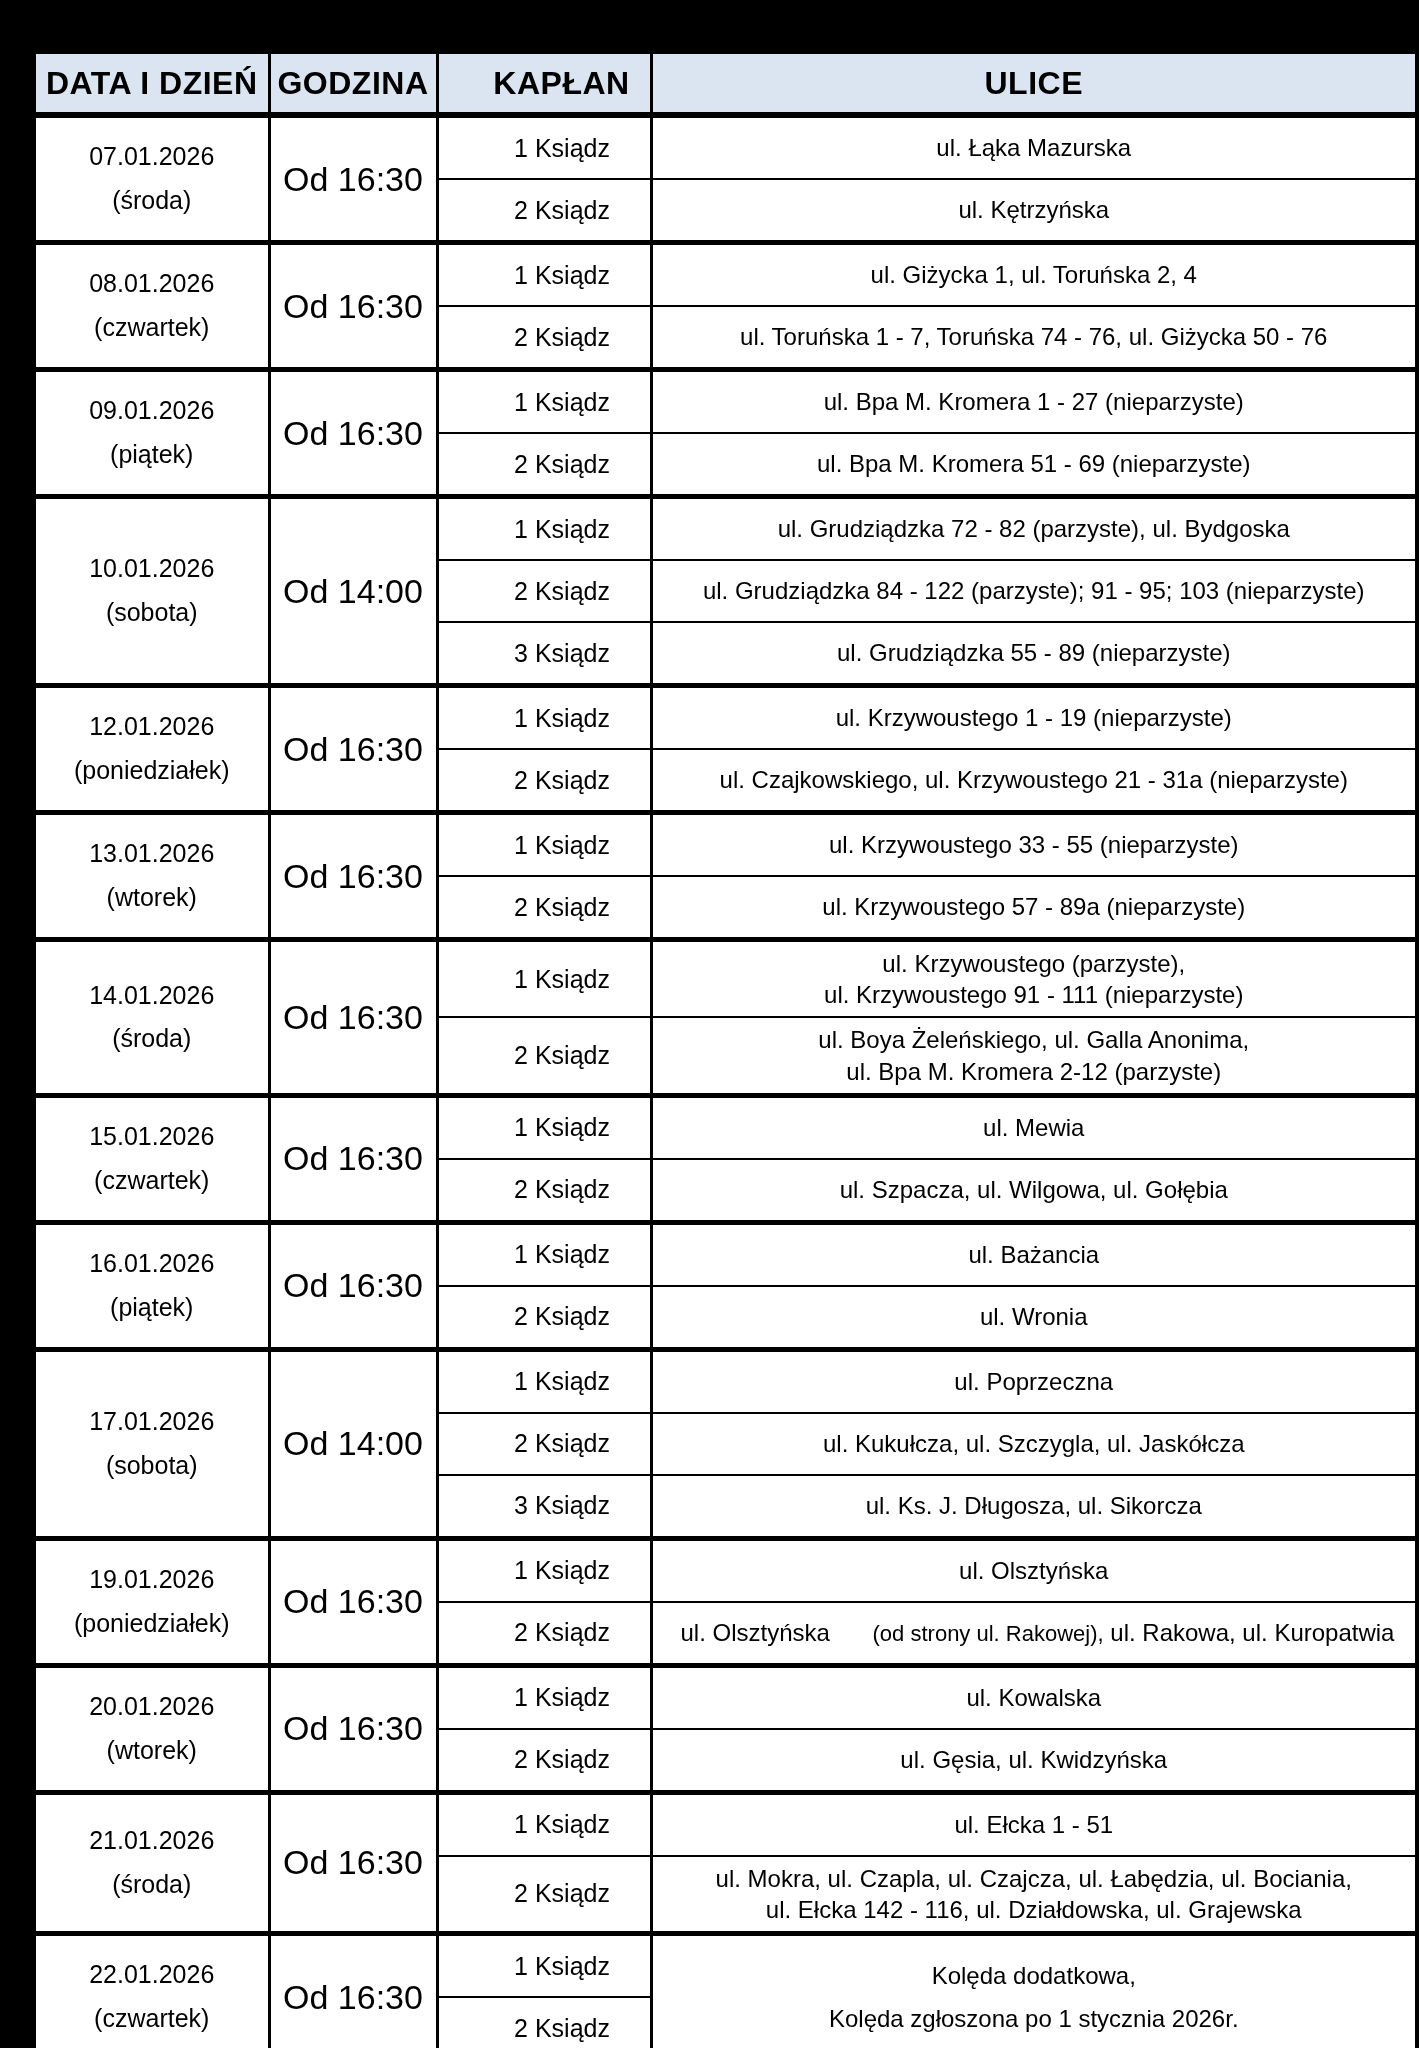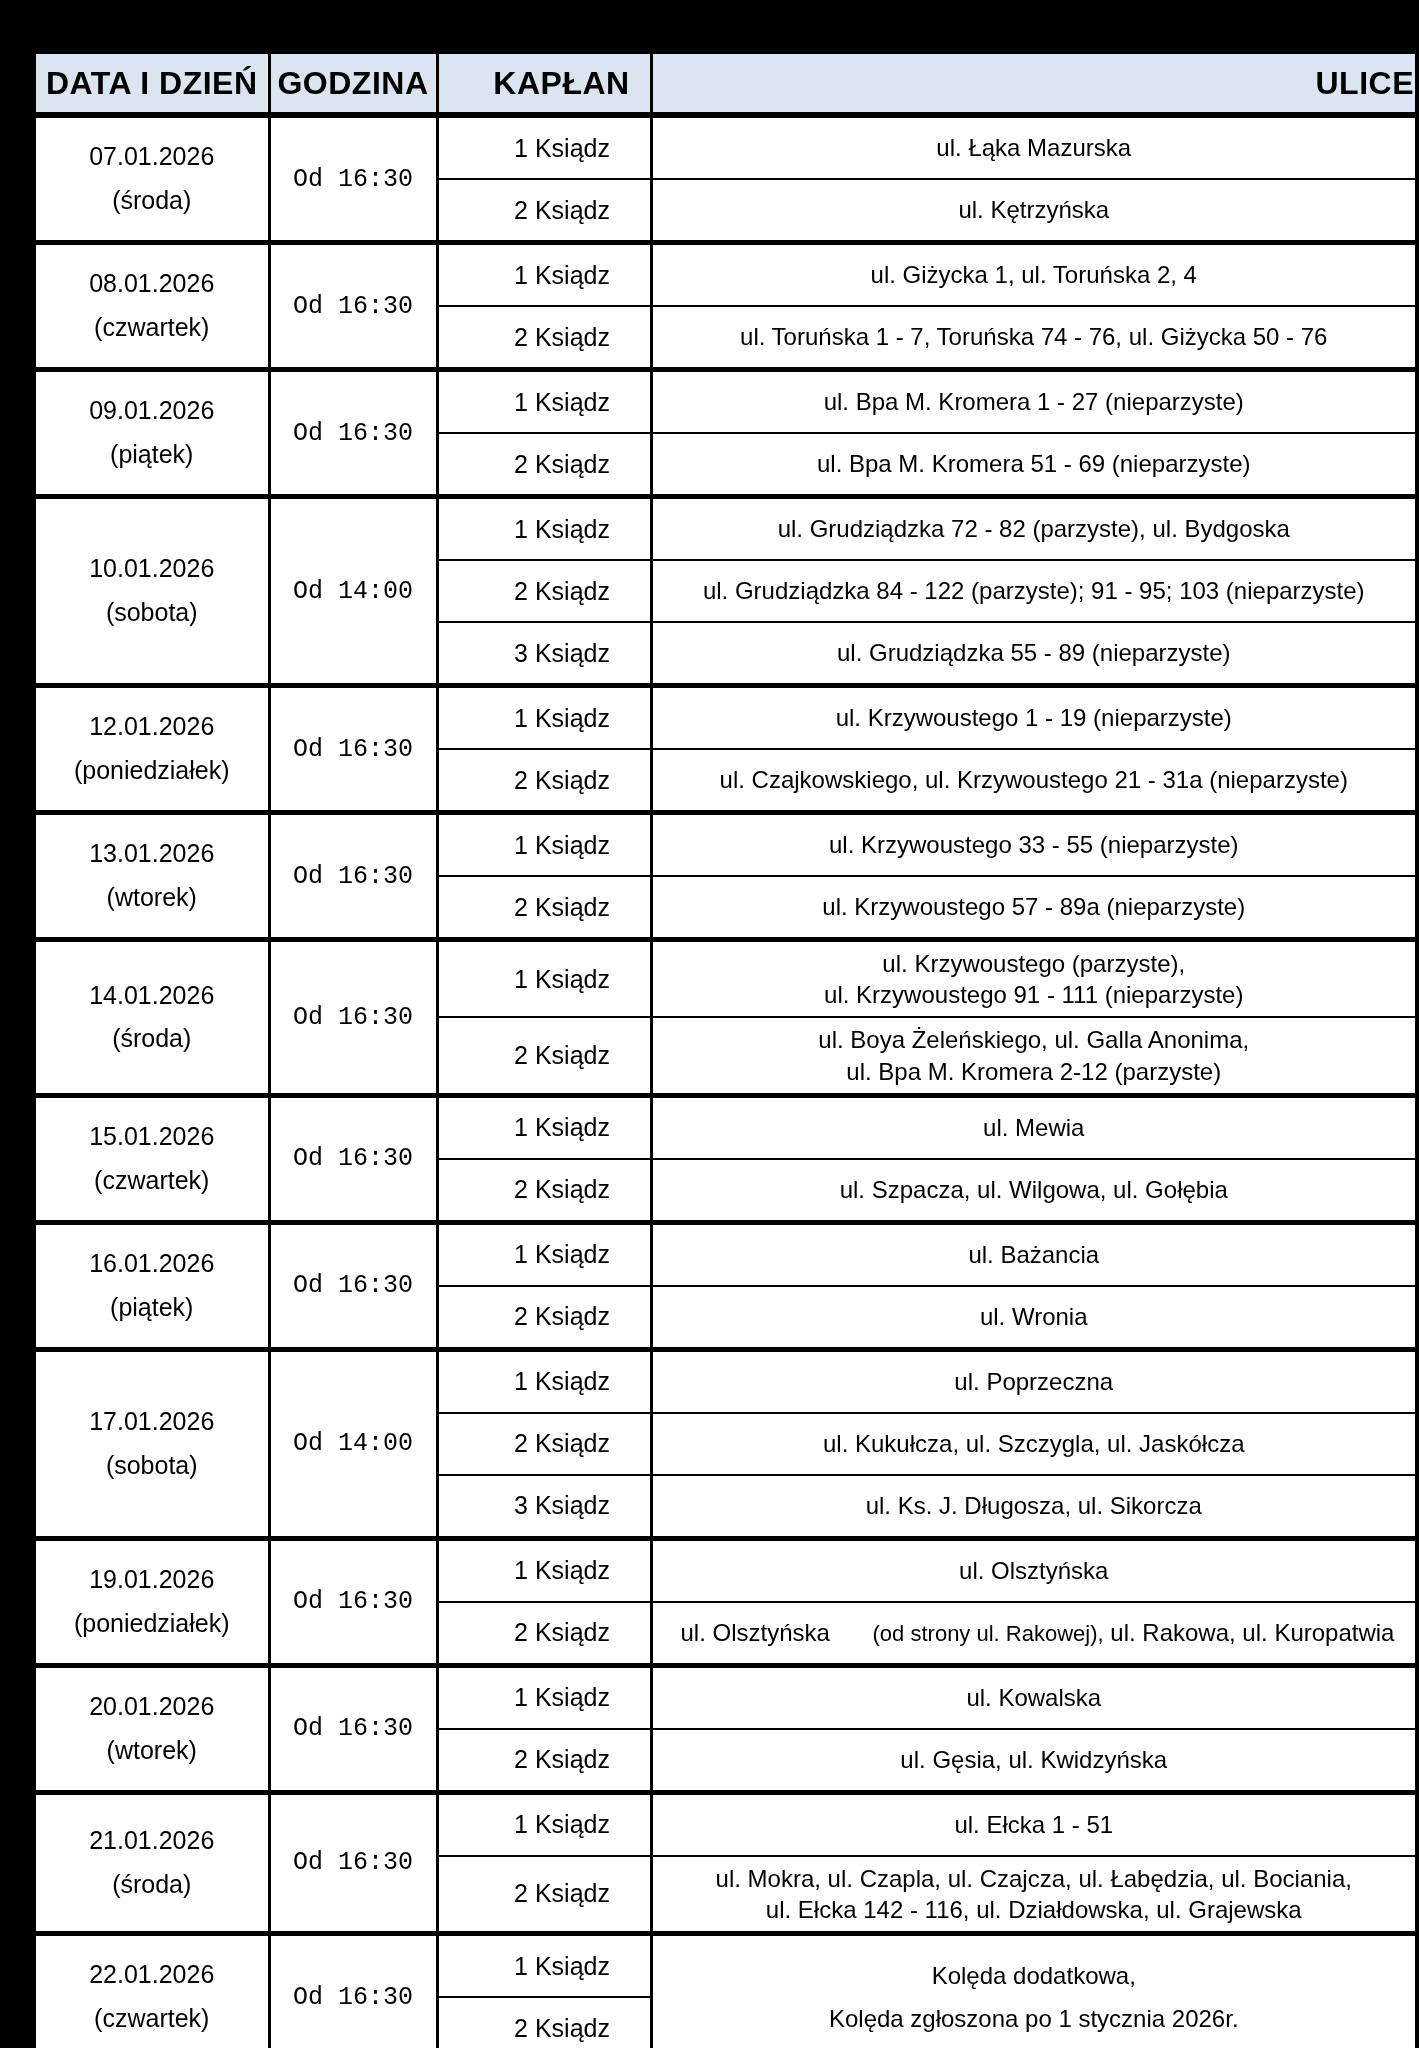--- a/index.html
+++ b/index.html
@@ -47,21 +47,21 @@
   tbody.day-block {
     border-top: 5px solid #000000;
     border-bottom: 5px solid #000000;
   }
   td.date-cell {
     font-size: 25px;
     font-weight: normal;
     line-height: 1.35;
   }
   td.date-cell .day-line { margin-top: 10px; }
-  td.time-cell { font-size: 25px; font-family: Liberation Mono, monospace; }
+  td.time-cell { font-size: 34px; }
   td.priest-cell { font-size: 25px; height: 58px; padding-left: 37px; }
   td.streets-cell {
     font-size: 24px;
     padding: 6px 28px;
     line-height: 1.3;
   }
   td.streets-cell .line { white-space: nowrap; }
   td.streets-cell.lines-gap .line + .line { margin-top: 11px; }
   .small-seg { font-size: 22px; margin-left: 36px; }
 </style>
@@ -74,21 +74,21 @@
       <col style="width:237px">
       <col style="width:168px">
       <col style="width:214px">
       <col style="width:768px">
     </colgroup>
     <thead>
       <tr>
         <th style="background: rgb(219, 229, 241);">DATA I DZIEŃ</th>
         <th style="background: rgb(219, 229, 241);">GODZINA</th>
         <th style="background: rgb(219, 229, 241); padding-left: 36px;">KAPŁAN</th>
-        <th style="background: rgb(219, 229, 241); text-align: right;">ULICE</th>
+        <th style="background: rgb(219, 229, 241);">ULICE</th>
       </tr>
     </thead>
 
   <tbody class="day-block">
         <tr>
           <td class="date-cell" rowspan="2">
             <div class="date-line">07.01.2026</div>
             <div class="day-line">(środa)</div>
           </td>
           <td class="time-cell" rowspan="2">Od 16:30</td>

